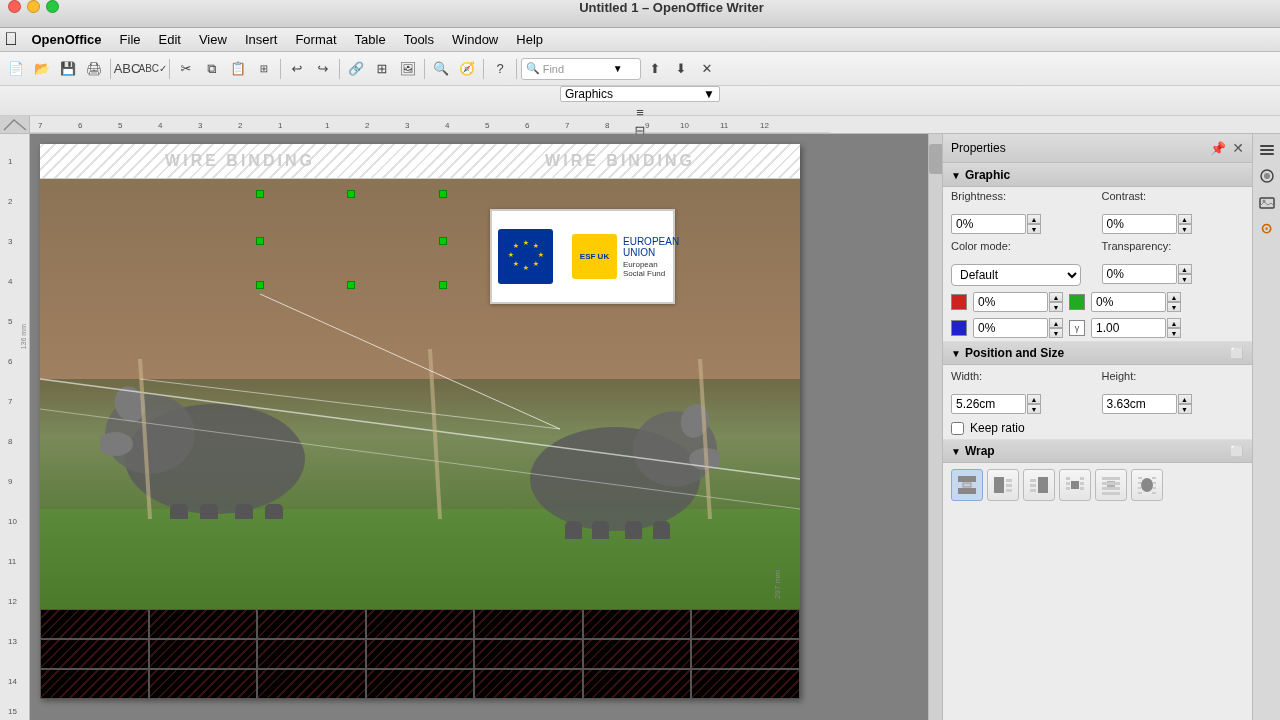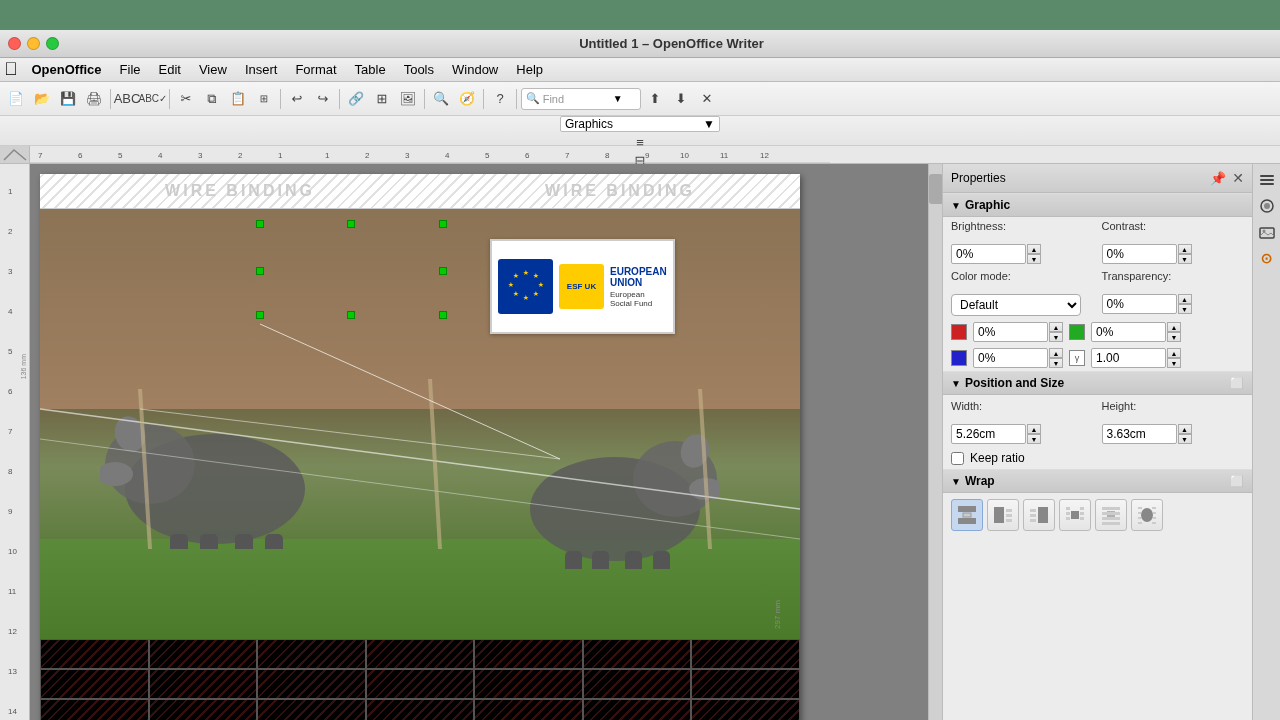--- a/index.html
+++ b/index.html
@@ -3,24 +3,23 @@
   <meta charset="utf-8">
   <style>
     * { box-sizing: border-box; margin: 0; padding: 0; }
     body { font-family: 'Lucida Grande', Arial, sans-serif; font-size: 12px; background: #5a8a6a; width: 1280px; height: 720px; overflow: hidden; }
 
     
     .titlebar {
       height: 28px;
       background: linear-gradient(to bottom, #e8e8e8, #d0d0d0);
       display: flex;
-      align-items: center;
+      align-items: flex-start;
       padding: 0 8px;
       border-bottom: 1px solid #aaa;
-      margin-top: 30px;
     }
     .titlebar-buttons { display: flex; gap: 6px; margin-right: 12px; }
     .tb-btn { width: 13px; height: 13px; border-radius: 50%; border: 1px solid rgba(0,0,0,0.2); cursor: pointer; }
     .tb-close { background: #ff5f57; }
     .tb-min { background: #febc2e; }
     .tb-max { background: #28c840; }
     .titlebar-title { flex: 1; text-align: center; font-size: 13px; font-weight: bold; color: #333; }
 
     
     .menubar {
@@ -283,23 +282,23 @@
       top: 15px; left: 230px;
       width: 185px; height: 95px;
       background: white;
       border: 2px solid #ccc;
       display: flex;
       align-items: center;
       padding: 6px;
       box-shadow: 0 1px 4px rgba(0,0,0,0.3);
     }
     .eu-flag { width: 55px; height: 55px; background: #003399; border-radius: 3px; display: flex; align-items: center; justify-content: center; font-size: 22px; flex-shrink: 0; }
-    .esf-badge { width: 45px; height: 45px; background: #ffcc00; border-radius: 3px; display: flex; align-items: center; justify-content: center; font-size: 9px; font-weight: bold; color: #003399; flex-shrink: 0; margin-left: 6px; }
+    .esf-badge { width: 45px; height: 45px; background: #ffcc00; border-radius: 3px; display: flex; align-items: center; justify-content: center; font-size: 9px; font-weight: bold; color: #003399; flex-shrink: 0; margin-left: 19px; }
     .eu-text { margin-left: 6px; font-size: 8px; color: #333; }
-    .eu-text .eu-main { font-size: 10px; font-weight: bold; color: #003399; }
+    .eu-text .eu-main { font-size: 10px; font-weight: normal; color: #003399; }
 
     
     .grass-area {
       position: absolute;
       bottom: 0; left: 0; right: 0;
       height: 100px;
       background: linear-gradient(to bottom, #5a8a3a, #4a7a2a);
     }
     .dirt-area {
       position: absolute;

